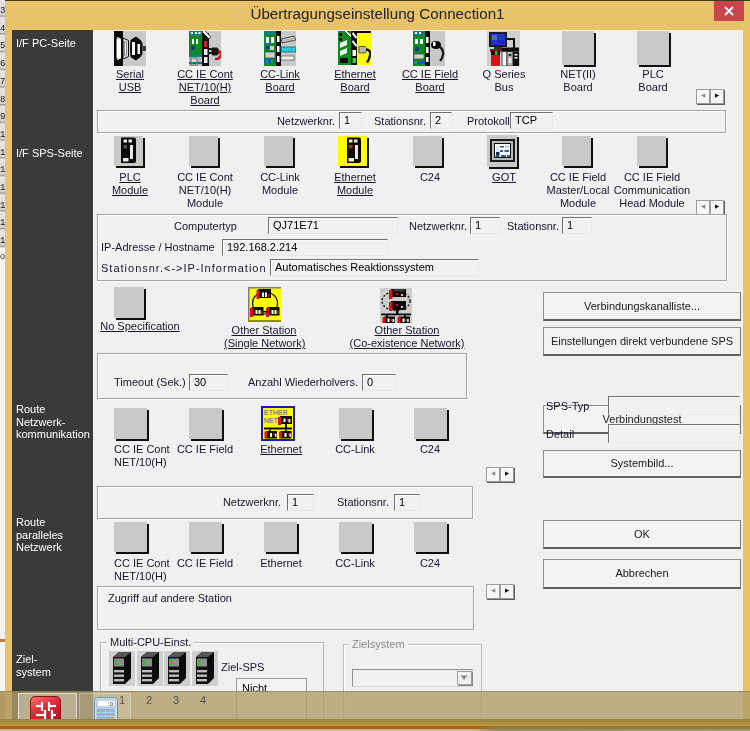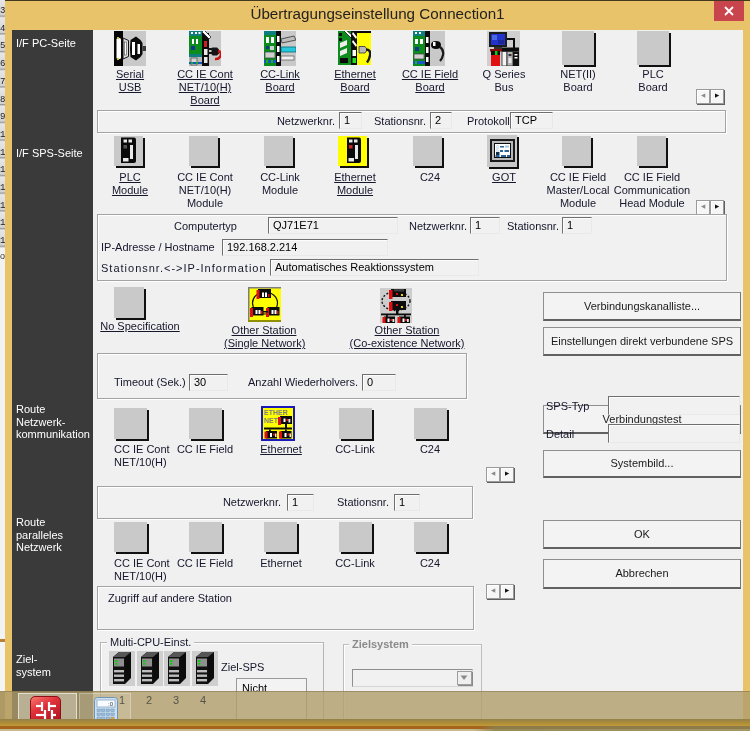--- a/index.html
+++ b/index.html
@@ -421,21 +421,21 @@
         <rect x="5" y="19" width="10" height="2.4" fill="#bdbdbd"></rect>
         <rect x="5" y="23.5" width="10" height="2.4" fill="#bdbdbd"></rect>
         <rect x="5" y="28" width="10" height="2.4" fill="#bdbdbd"></rect>
       </g>
     </defs>
   </svg>
   <div class="lbl lf" style="left:221px;top:661px;">Ziel-SPS</div>
   <div class="abs" style="left:236px;top:678px;width:64px;height:50px;background:#f3f3f3;border:1px solid #9a9a9a;font:11px/18px 'Liberation Sans',sans-serif;padding-left:5px;color:#000;">Nicht</div>
 
   <div class="abs" style="left:343px;top:644px;width:137px;height:74px;border:1px solid #bdbdbd;box-shadow:inset 1px 1px 0 #fff;"></div>
-  <div class="lbl lf" style="left:349px;top:638px;background:#f0f0f0;padding:0 3px;color:#8a8a8a;font-weight:bold;">Zielsystem</div>
+  <div class="lbl lf" style="left:349px;top:638px;background:#f0f0f0;padding:0 3px;color:#8a8a8a;">Zielsystem</div>
   <div class="abs" style="left:352px;top:669px;width:119px;height:16px;background:#f1f1f1;border:1px solid #8e8e8e;border-bottom-color:#d5d5d5;border-right-color:#d5d5d5;"></div>
   <div class="abs" style="left:457px;top:671px;width:13px;height:12px;background:#efefef;border:1px solid #9d9d9d;box-shadow:1px 1px 0 #8a8a8a;"></div>
   <svg class="ico" style="left:460px;top:675px;" width="10" height="6">
       <path d="M0.5 0.5 L7.5 0.5 L4 5 Z" fill="#8a8a8a"></path>
     </svg>
 
   <div class="btn" style="left:543px;top:292px;width:196px;height:26px;">Verbindungskanalliste...</div>
   <div class="btn" style="left:543px;top:327px;width:196px;height:26px;">Einstellungen direkt verbundene SPS</div>
   <div class="btn" style="left:543px;top:361px;width:196px;height:26px;margin-top:44px;">Verbindungstest</div>
   <div class="lbl lf" style="left:546px;top:400px;">SPS-Typ</div>

